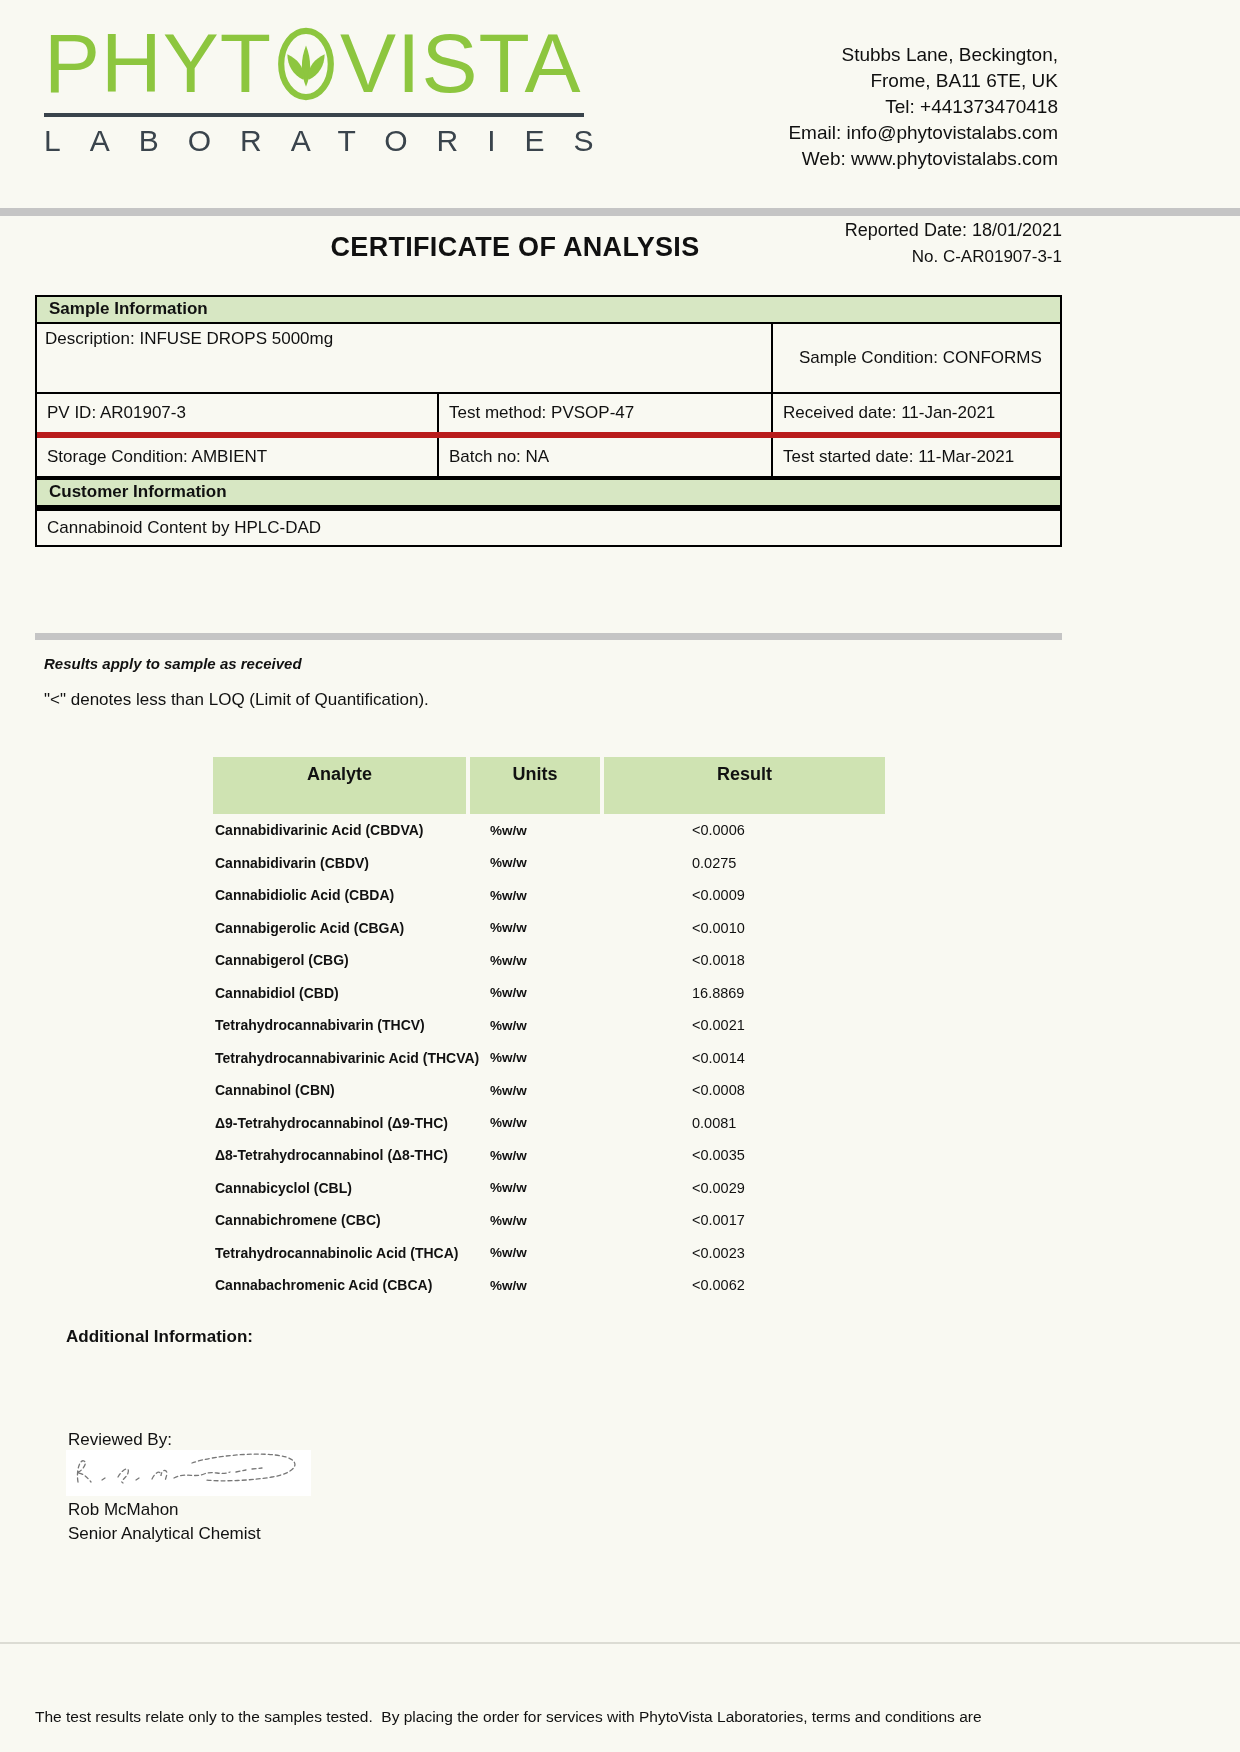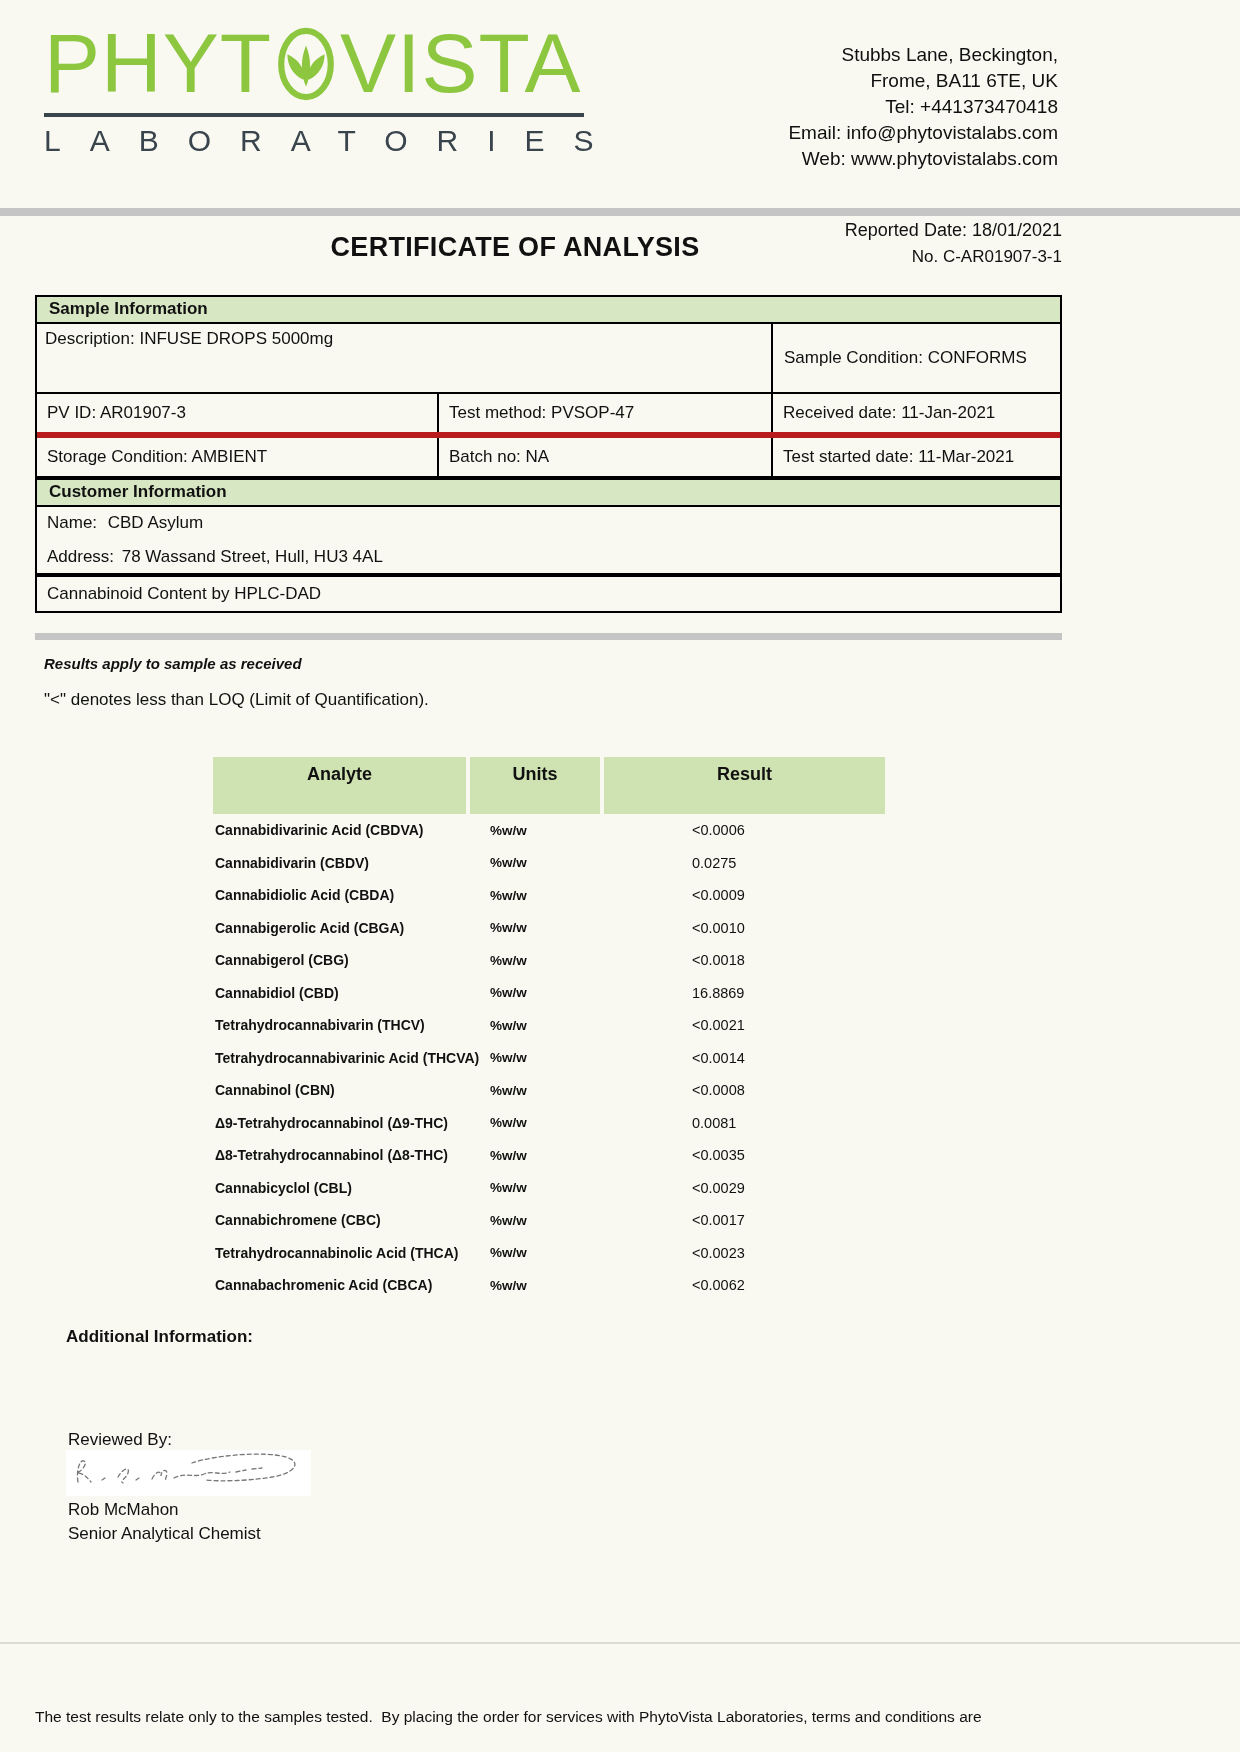--- a/index.html
+++ b/index.html
@@ -23,21 +23,21 @@
   .reported   { position:absolute; right:178px; top:220px; font-size:18px; }
   .report-no  { position:absolute; right:178px; top:247px; font-size:17px; }
   .coa-title  { position:absolute; left:35px; top:232px; width:960px; text-align:center; font-size:27px; font-weight:700; letter-spacing:0.3px; }
 
   
   .info-stack { position:absolute; left:35px; top:295px; width:1027px; }
   .ibox { border:2px solid #000; box-sizing:border-box; }
   .band { background:#d7e7c3; border-bottom:2px solid #000; font-weight:700; font-size:17px; padding:2px 0 3px 12px; }
   .srowA { display:grid; grid-template-columns:736px 1fr; height:68px; border-bottom:2px solid #000; }
   .desc-cell { padding:5px 8px; font-size:17px; border-right:2px solid #000; }
-  .cond-cell { display:flex; align-items:center; padding-left:11px; font-size:17px; }
+  .cond-cell { display:flex; align-items:center; padding-left:26px; font-size:17px; }
   .srow { display:grid; grid-template-columns:402px 334px 1fr; height:38px; }
   .srowB { border-bottom:6px solid #b91c1c; }
   .scell { display:flex; align-items:center; padding-left:10px; font-size:17px; border-right:2px solid #000; }
   .scell.last { border-right:none; }
   .cust-content { padding:6px 0 6px 10px; font-size:17px; }
   .cust-line { height:20px; line-height:20px; }
   .cust-line + .cust-line { margin-top:14px; }
   .cust-label-name { display:inline-block; min-width:56px; }
   .cust-label-addr { display:inline-block; min-width:70px; }
   .method-content { padding:7px 0 7px 10px; font-size:17px; }
@@ -115,30 +115,20 @@
       </div>
       <div class="srow">
         <div class="scell">Storage Condition: AMBIENT</div>
         <div class="scell">Batch no: NA</div>
         <div class="scell last">Test started date: 11-Mar-2021</div>
       </div>
     </div>
 
     <div class="ibox">
       <div class="band">Customer Information</div>
-      <div class="cust-content">
-        <div class="cust-line">
-          <span class="cust-label-name">Name:</span>
-          <span>CBD Asylum</span>
-        </div>
-        <div class="cust-line">
-          <span class="cust-label-addr">Address:</span>
-          <span>78 Wassand Street, Hull, HU3 4AL</span>
-        </div>
-      </div>
     </div>
 
     <div class="ibox">
       <div class="method-content">Cannabinoid Content by HPLC-DAD</div>
     </div>
 
   </div>
 
   <div class="graybar-mid"></div>
 

